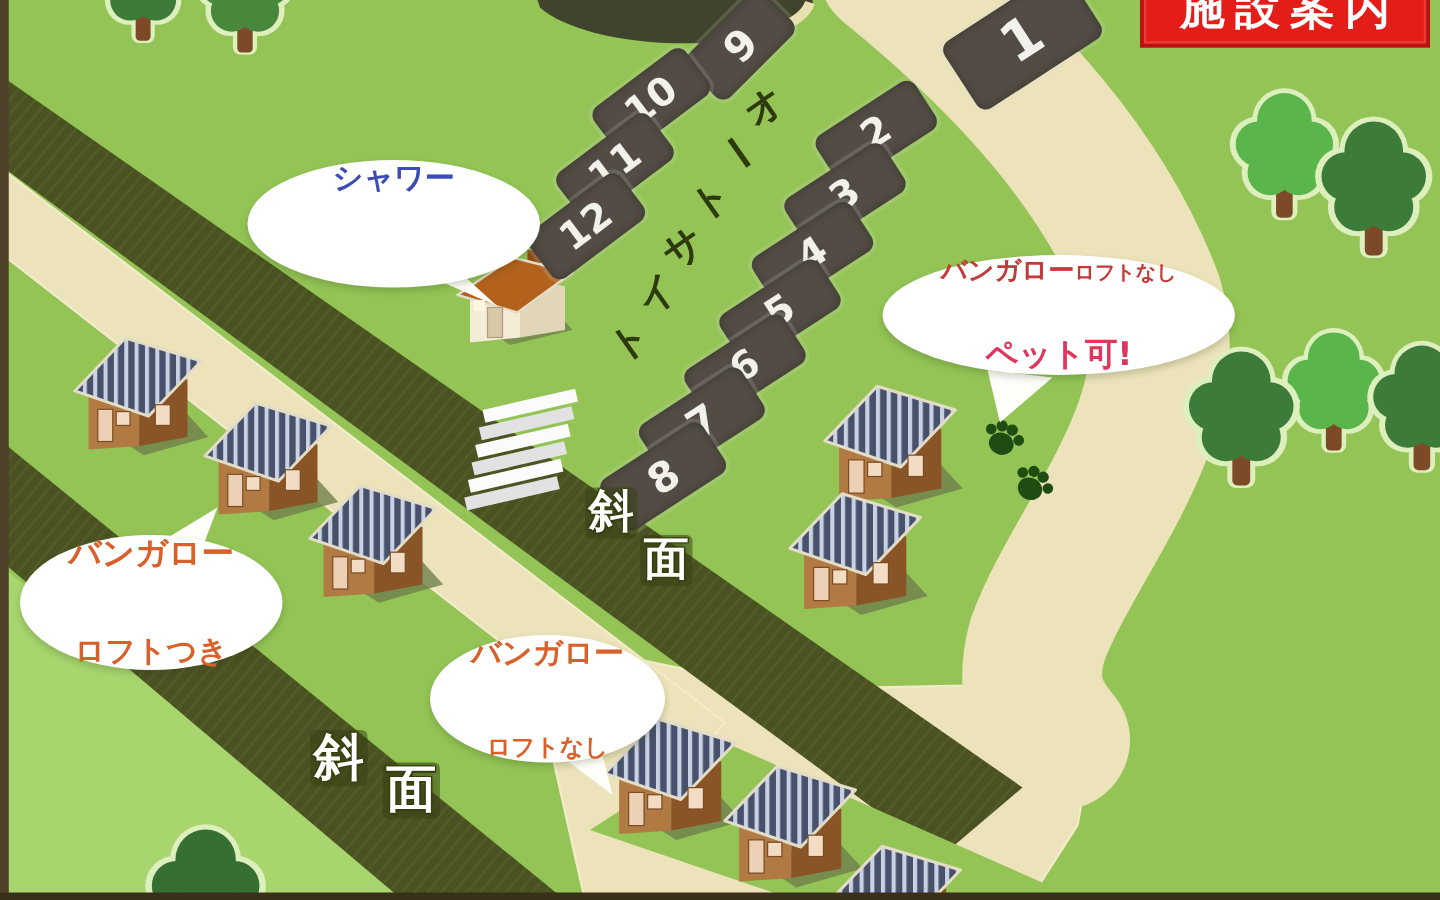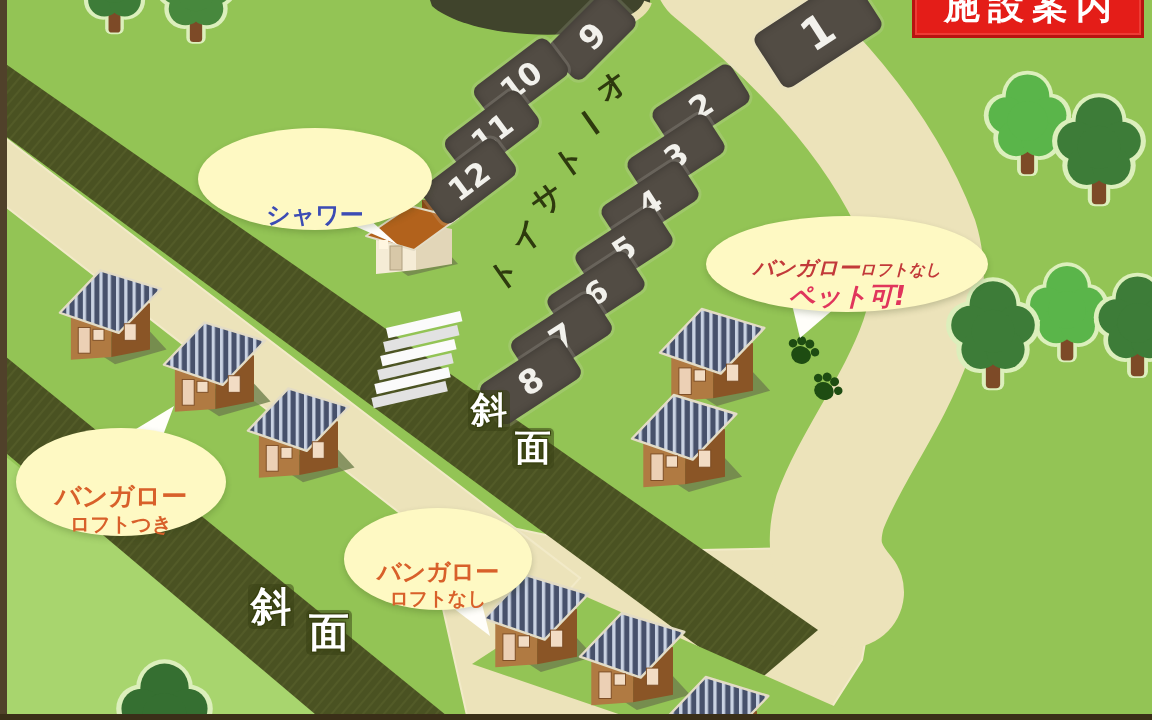--- a/index.html
+++ b/index.html
@@ -7,34 +7,34 @@
          font-family:"DejaVu Sans",sans-serif;}
   .ground{position:absolute;left:0;top:0;z-index:1;}
   .plot{position:absolute;background:#524c44;border-radius:9px;z-index:2;
         box-shadow:0 0 0 3px rgba(225,225,210,0.16), inset 0 0 8px rgba(0,0,0,0.28);
         display:flex;align-items:center;justify-content:center;}
   .plot-num{color:#f2f1ec;font-weight:bold;line-height:1;}
   .area-char{position:absolute;color:#2e3a0e;font-weight:bold;z-index:2;line-height:1;}
   .slope-char{position:absolute;color:#ffffff;font-weight:bold;z-index:2;line-height:1.08;
         padding:1px 3px;border-radius:5px;background:rgba(56,64,20,0.5);
         text-shadow:0 0 4px #37400f,1px 1px 0 #37400f,-1px -1px 0 #37400f,1px -1px 0 #37400f,-1px 1px 0 #37400f;}
-  .bubble{position:absolute;background:#fef9c3;border-radius:50%;z-index:3;
-        display:flex;flex-direction:column;align-items:center;justify-content:flex-end;
+  .bubble{position:absolute;background:#ffffff;border-radius:50%;z-index:3;
+        display:flex;flex-direction:column;align-items:center;justify-content:space-between;
         text-align:center;box-shadow:0 3px 6px rgba(40,60,20,0.22);}
   .bubble .l1,.bubble .l2{line-height:1.2;white-space:nowrap;font-weight:bold;}
   .bubble-facilities{left:198px;top:128px;width:234px;height:102px;}
   .bubble-facilities .l1{font-size:24px;color:#3c4cb4;}
   .bubble-facilities .l2{font-size:23px;color:#3c4cb4;}
-  .bubble-pets{left:706px;top:216px;width:282px;height:96px;font-style:italic;}
+  .bubble-pets{left:706px;top:204px;width:282px;height:96px;}
   .bubble-pets .l1{font-size:21px;color:#c23a3a;}
   .bubble-pets .l1 .sub{font-size:16px;}
   .bubble-pets .l2{font-size:26px;color:#e0355c;}
   .bubble-loft{left:16px;top:428px;width:210px;height:108px;}
   .bubble-loft .l1{font-size:26px;color:#d8602a;}
-  .bubble-loft .l2{font-size:20px;color:#d8602a;}
+  .bubble-loft .l2{font-size:24px;color:#d8602a;}
   .bubble-noloft{left:344px;top:508px;width:188px;height:102px;}
   .bubble-noloft .l1{font-size:24px;color:#d8602a;}
   .bubble-noloft .l2{font-size:19px;color:#d8602a;}
   .badge{position:absolute;left:912px;top:-26px;width:226px;height:58px;background:#e41d18;
         border:3px solid #b81310;z-index:5;display:flex;align-items:center;justify-content:center;
         box-shadow:inset 0 0 0 2px rgba(255,120,110,0.35);}
   .badge span{color:#ffffff;font-size:36px;font-weight:bold;letter-spacing:8px;
         white-space:nowrap;transform:translateX(4px);}
 </style>
 </head>

